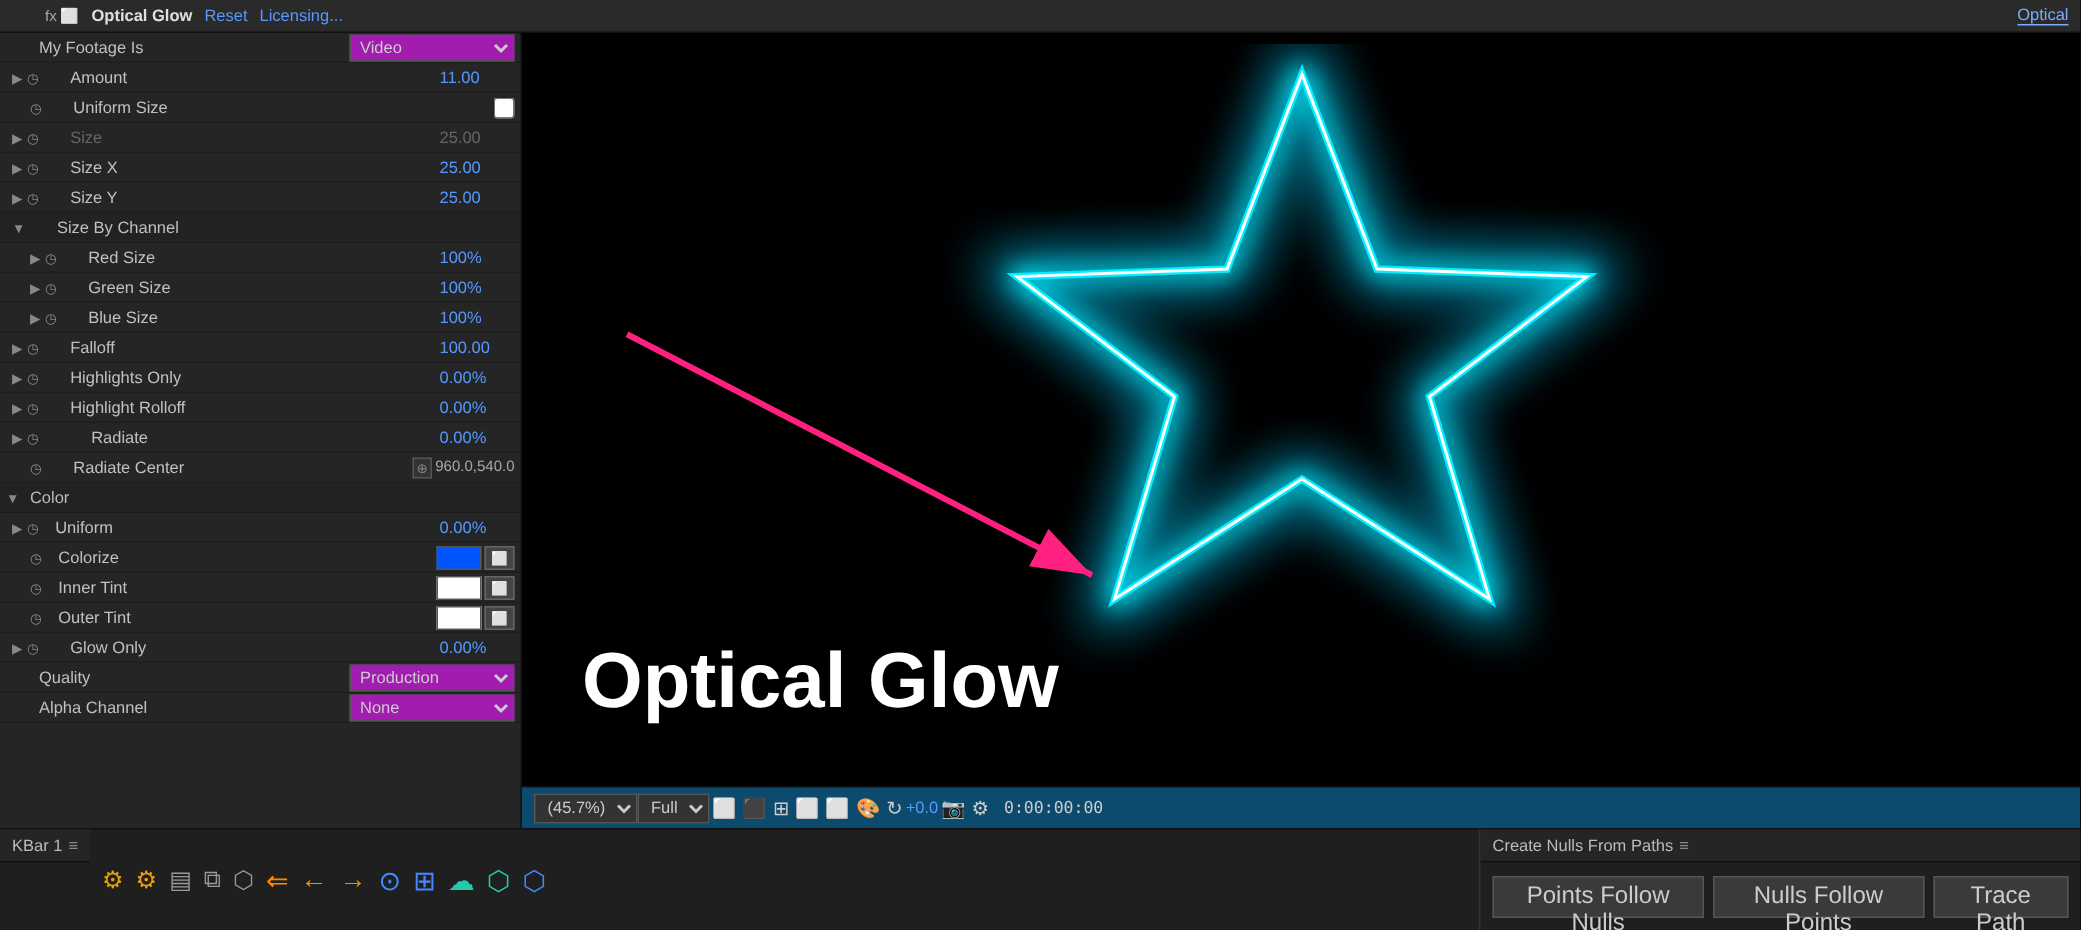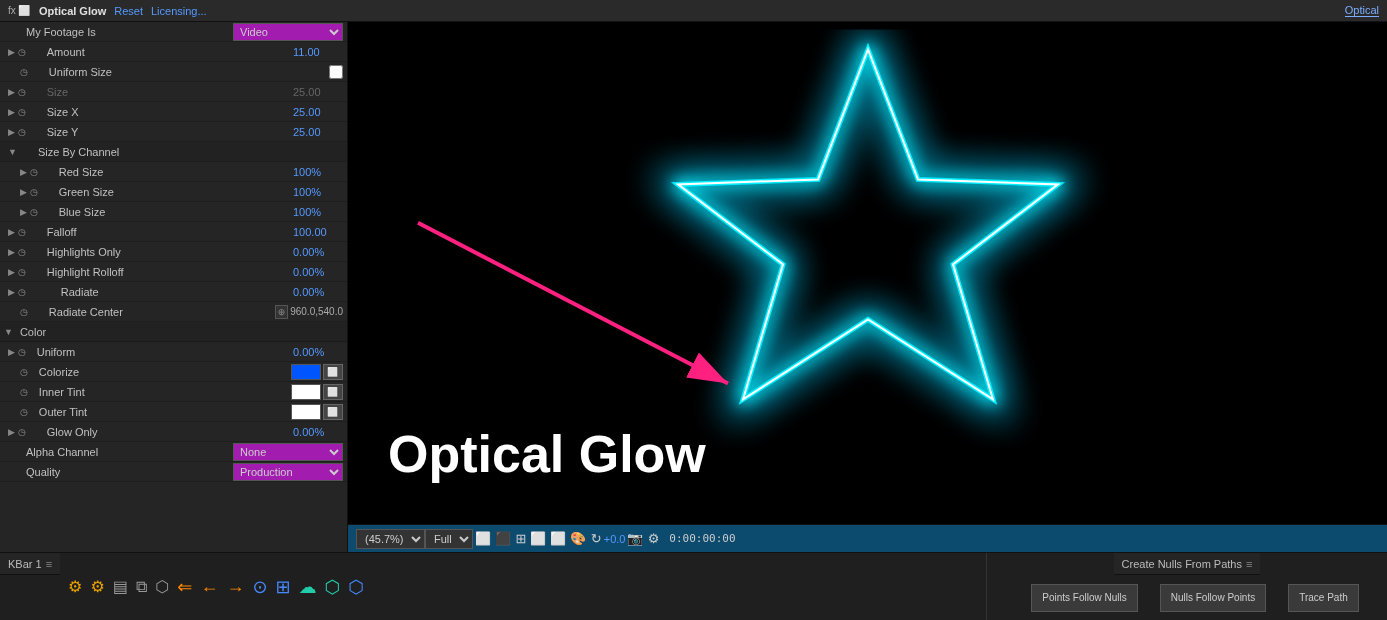--- a/index.html
+++ b/index.html
@@ -32,20 +32,21 @@
       font-size: 11px;
     }
     .top-bar-link {
       color: #5599ff;
       cursor: pointer;
       font-size: 11px;
     }
     .fx-icon {
       color: #aaaaaa;
       font-size: 10px;
+      margin-left: 22px;
     }
 
     
     .main-area {
       display: flex;
       flex: 1;
       overflow: hidden;
     }
 
     
@@ -296,21 +297,20 @@
       cursor: pointer;
       color: #5bb;
     }
     .kbar-icon.orange { color: #e8a000; }
     .kbar-icon.gray { color: #999; }
 
     .bottom-right {
       width: 400px;
       display: flex;
       flex-direction: column;
-      align-items: center;
     }
 
     .create-nulls-header {
       height: 22px;
       background: #252525;
       display: flex;
       align-items: center;
       padding: 0 8px;
       gap: 4px;
       border-bottom: 1px solid #111;
@@ -323,25 +323,24 @@
       align-items: center;
       padding: 8px;
       gap: 6px;
       flex: 1;
     }
 
     .null-btn {
       background: #3a3a3a;
       border: 1px solid #555;
       color: #ccc;
-      font-size: 10px;
+      font-size: 16px;
       padding: 4px 10px;
       cursor: pointer;
       height: 28px;
-      margin-left: 16px;
     }
 
     .percent-sign { color: #5599ff; }
   </style>
 </head>
 <body>
 
 <div class="top-bar">
   <span class="fx-icon">fx ⬜</span>
   <span class="top-bar-title">Optical Glow</span>
@@ -505,30 +504,30 @@
     </div>
 
     <div class="prop-row">
       <span class="expand-arrow">▶</span>
       <span class="clock-icon">◷</span>
       <div class="prop-label" style="margin-left:3px;">Glow Only</div>
       <span class="prop-value"><span>0.00</span><span class="percent-sign">%</span></span>
     </div>
 
     <div class="prop-row">
+      <div class="prop-label">Quality</div>
+      <select class="select-dropdown">
+        <option>Production</option>
+      </select>
+    </div>
+
+    <div class="prop-row">
       <div class="prop-label">Alpha Channel</div>
       <select class="select-dropdown">
         <option>None</option>
-      </select>
-    </div>
-
-    <div class="prop-row">
-      <div class="prop-label">Quality</div>
-      <select class="select-dropdown">
-        <option>Production</option>
       </select>
     </div>
 
   </div>
 
   <div class="preview-area">
 
     <div class="preview-canvas">
 
       <svg class="star-svg" width="580" height="420" viewBox="0 0 580 420">

